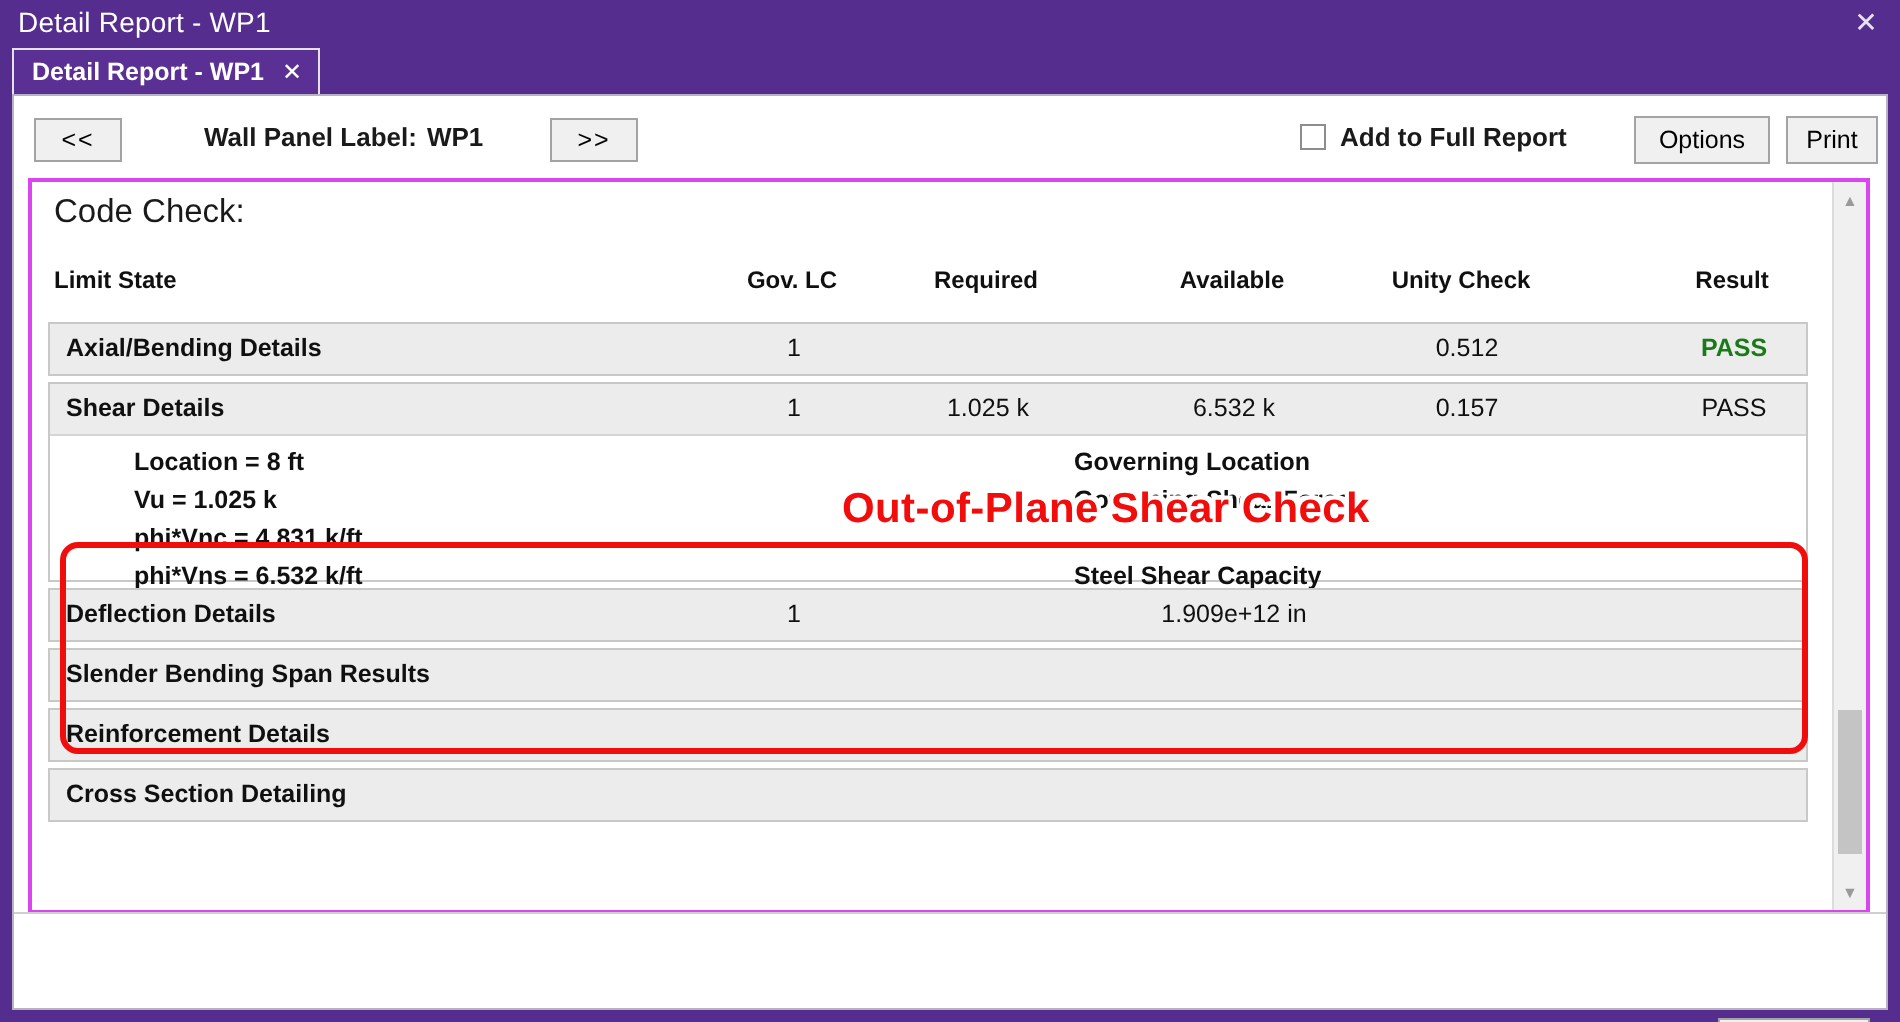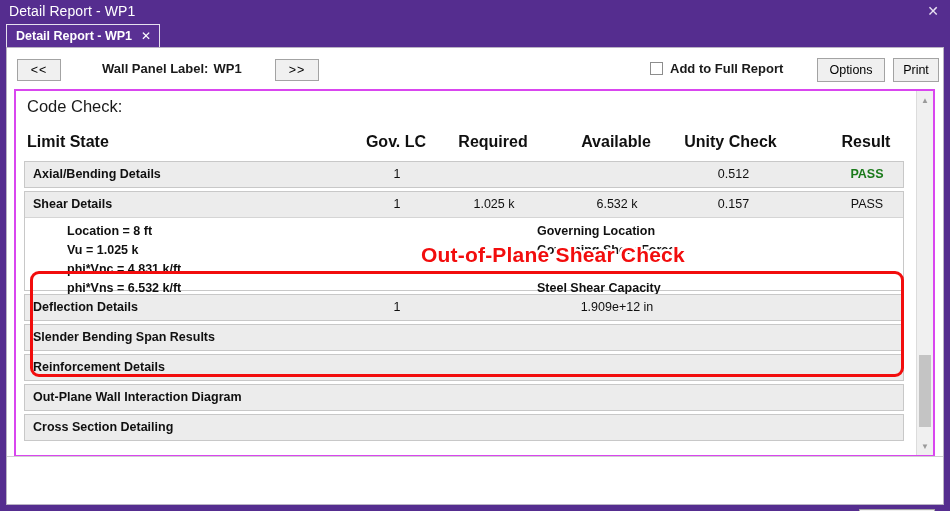--- a/index.html
+++ b/index.html
@@ -175,21 +175,21 @@
     color: #1a1a1a;
     white-space: nowrap;
   }
 
   
   .col-head {
     position: absolute;
     left: 0; top: 42px;
     width: 899px;
     height: 22px;
-    font-size: 16px;
+    font-size: 12px;
     font-weight: bold;
     color: #101010;
   }
   .col-head span, .cell {
     position: absolute;
     white-space: nowrap;
   }
   .c-state { left: 11px; }
   .c-lc    { left: 345px; width: 70px; text-align: center; }
   .c-req   { left: 432px; width: 90px; text-align: center; }
@@ -426,23 +426,20 @@
           <span class="cell num rc-avail">1.909e+12 in</span>
         </div>
 
         <div class="row">
           <span class="cell label">Slender Bending Span Results</span>
         </div>
         <div class="row">
           <span class="cell label">Reinforcement Details</span>
         </div>
         <div class="row">
-          <span class="cell label">Out-Plane Wall Interaction Diagram</span>
-        </div>
-        <div class="row">
           <span class="cell label">Cross Section Detailing</span>
         </div>
 
       </div>
 
       <div class="anno-box"></div>
       <div class="anno-text">Out-of-Plane Shear Check</div>
 
       <div class="scrollbar">
         <div class="sb-arrow sb-up">▲</div>

